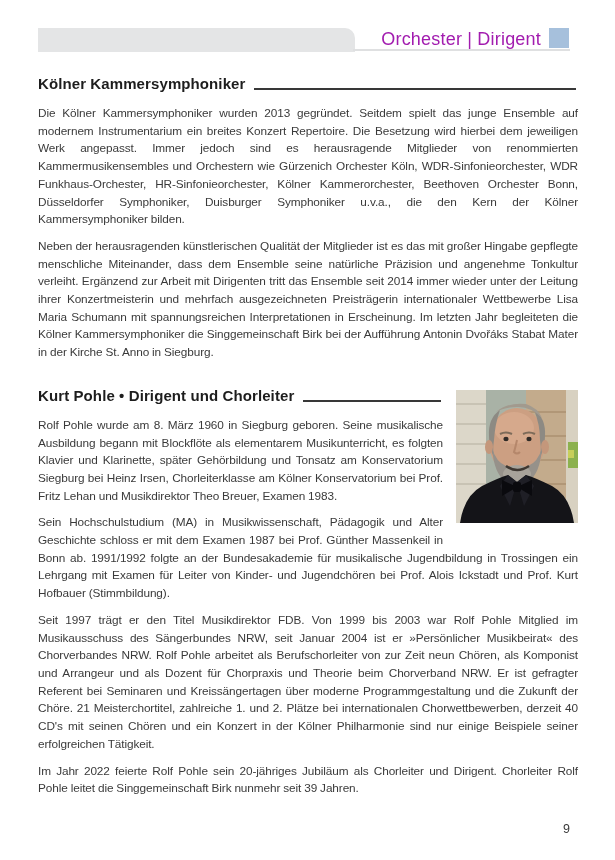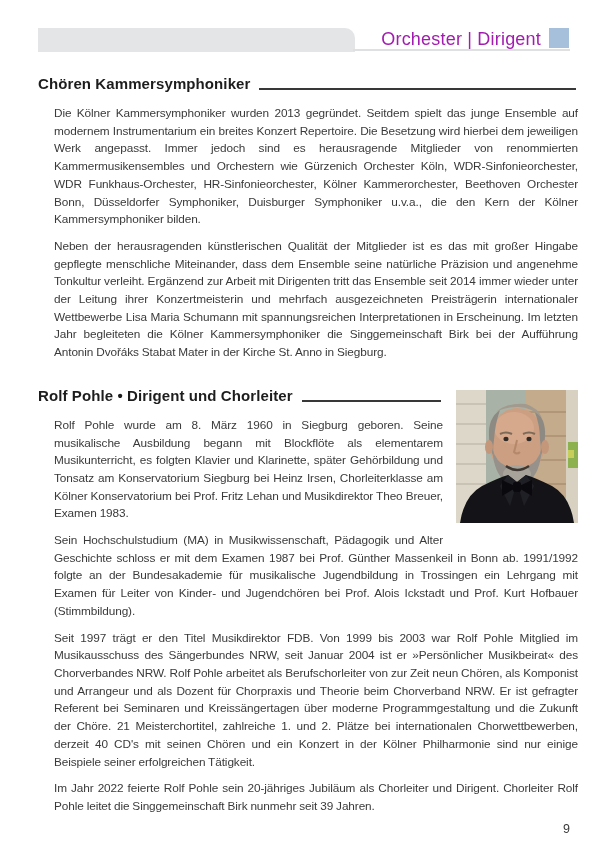--- a/index.html
+++ b/index.html
@@ -48,21 +48,21 @@
   }
   .section-title .rule {
     flex:1 1 auto;
     border-bottom:2px solid #383838;
     margin:0 2px 3px 9px;
     min-width:20px;
   }
 
   
   p.body {
-    margin:0 0 9px 16px;
+    margin:0 0 9px 0;
     font-size:11.8px; line-height:17.7px;
     color:#3a3a3a;
     text-align:justify;
     letter-spacing:-0.1px;
     word-spacing:-0.2px;
   }
   p.body .italic { }
 
   
   .section2 { margin-top:24px; }
@@ -88,21 +88,21 @@
 
     <div class="cat-header">
       <div class="cat-tab"></div>
       <div class="cat-baseline"></div>
       <div class="cat-title">Orchester | Dirigent</div>
       <div class="cat-square"></div>
     </div>
 
     <div class="section1">
       <h1 class="section-title">
-        <span>Chören Kammersymphoniker</span>
+        <span>Kölner Kammersymphoniker</span>
         <span class="rule"></span>
       </h1>
       <p class="body">Die Kölner Kammersymphoniker wurden 2013 gegründet. Seitdem spielt das junge Ensemble auf modernem Instrumentarium ein breites Konzert Repertoire. Die Besetzung wird hierbei dem jeweiligen Werk angepasst. Immer jedoch sind es herausragende Mitglieder von renommierten Kammermusikensembles und Orchestern wie Gürzenich Orchester Köln, WDR-Sinfonieorchester, WDR Funkhaus-Orchester, HR-Sinfonieorchester, Kölner Kammerorchester, Beethoven Orchester Bonn, Düsseldorfer Symphoniker, Duisburger Symphoniker u.v.a., die den Kern der Kölner Kammersymphoniker bilden.</p>
       <p class="body"><span>Neben der herausragenden künstlerischen Qualität der Mitglieder ist es das mit großer Hingabe gepflegte menschliche Miteinander, dass dem Ensemble seine natürliche Präzision und angenehme Tonkultur verleiht. Ergänzend zur Arbeit mit Dirigenten tritt das Ensemble seit 2014 immer wieder unter der Leitung ihrer Konzertmeisterin und mehrfach ausgezeichneten Preisträgerin internationaler Wettbewerbe Lisa Maria Schumann mit spannungsreichen Interpretationen in Erscheinung. Im letzten Jahr begleiteten die Kölner Kammersymphoniker die Singgemeinschaft Birk bei der Aufführung Antonin Dvořáks </span><span class="italic">Stabat Mater</span><span> in der Kirche St. Anno in Siegburg.</span></p>
     </div>
 
     <div class="section2">
 
       <div class="portrait-wrap">
         <svg width="122" height="133" viewBox="0 0 122 133" xmlns="http://www.w3.org/2000/svg">
@@ -155,21 +155,21 @@
           <path d="M52,85 L61,92 L54,116 L44,96 Z" fill="#1f1f26"></path>
           <path d="M70,85 L61,92 L68,116 L78,96 Z" fill="#1f1f26"></path>
 
           <path d="M61,97 L46,90 L46,106 Z" fill="#0a0a0e"></path>
           <path d="M61,97 L76,90 L76,106 Z" fill="#0a0a0e"></path>
           <rect x="57" y="92" width="8" height="10" rx="2" fill="#0a0a0e"></rect>
         </svg>
       </div>
 
       <h2 class="section-title">
-        <span>Rolf Pohle • Dirigent und Chorleiter</span>
+        <span>Kurt Pohle • Dirigent und Chorleiter</span>
         <span class="rule"></span>
       </h2>
       <p class="body">Rolf Pohle wurde am 8. März 1960 in Siegburg geboren. Seine musikalische Ausbildung begann mit Blockflöte als elementarem Musikunterricht, es folgten Klavier und Klarinette, später Gehörbildung und Tonsatz am Konservatorium Siegburg bei Heinz Irsen, Chorleiterklasse am Kölner Konservatorium bei Prof. Fritz Lehan und Musikdirektor Theo Breuer, Examen 1983.</p>
       <p class="body">Sein Hochschulstudium (MA) in Musikwissenschaft, Pädagogik und Alter Geschichte schloss er mit dem Examen 1987 bei Prof. Günther Massenkeil in Bonn ab. 1991/1992 folgte an der Bundesakademie für musikalische Jugendbildung in Trossingen ein Lehrgang mit Examen für Leiter von Kinder- und Jugendchören bei Prof. Alois Ickstadt und Prof. Kurt Hofbauer (Stimmbildung).</p>
       <p class="body">Seit 1997 trägt er den Titel Musikdirektor FDB. Von 1999 bis 2003 war Rolf Pohle Mitglied im Musikausschuss des Sängerbundes NRW, seit Januar 2004 ist er »Persönlicher Musikbeirat« des Chorverbandes NRW. Rolf Pohle arbeitet als Berufschorleiter von zur Zeit neun Chören, als Komponist und Arrangeur und als Dozent für Chorpraxis und Theorie beim Chorverband NRW. Er ist gefragter Referent bei Seminaren und Kreissängertagen über moderne Programmgestaltung und die Zukunft der Chöre. 21 Meisterchortitel, zahlreiche 1. und 2. Plätze bei internationalen Chorwettbewerben, derzeit 40 CD's mit seinen Chören und ein Konzert in der Kölner Philharmonie sind nur einige Beispiele seiner erfolgreichen Tätigkeit.</p>
       <p class="body">Im Jahr 2022 feierte Rolf Pohle sein 20-jähriges Jubiläum als Chorleiter und Dirigent. Chorleiter Rolf Pohle leitet die Singgemeinschaft Birk nunmehr seit 39 Jahren.</p>
     </div>
 
   </div>
 

